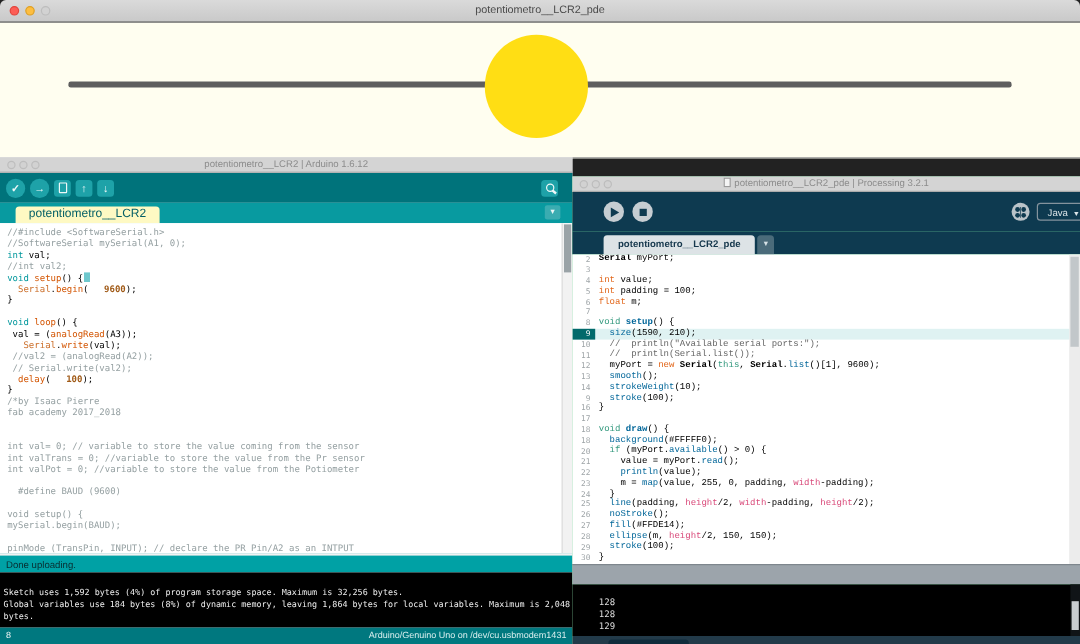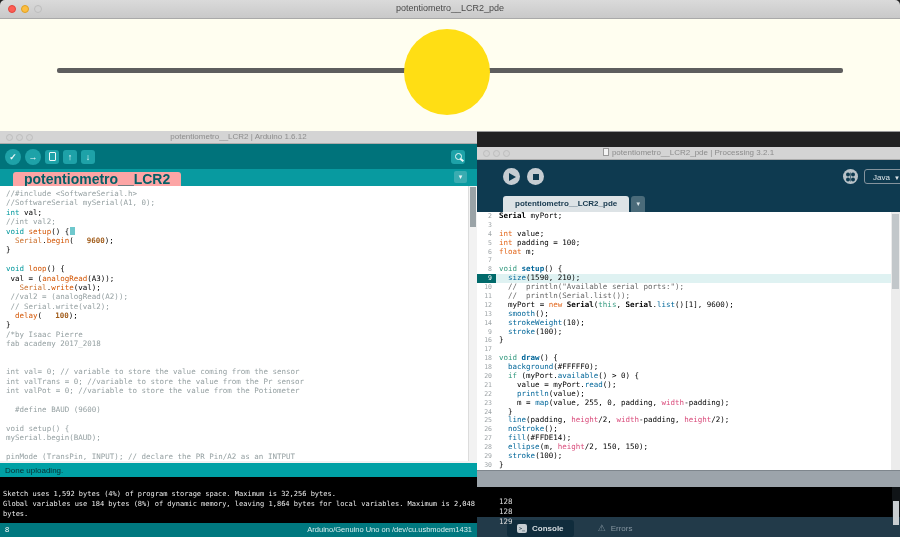--- a/index.html
+++ b/index.html
@@ -35,22 +35,22 @@
   #ard-win{position:absolute;left:0;top:131px;width:477px;height:464px;background:#fff;}
   #ard-toolbar{height:25px;background:#00737b;display:flex;align-items:center;padding-left:5px;gap:4px;}
   .abtn{background:#1ea2a8;color:#eef8f8;display:flex;align-items:center;justify-content:center;cursor:default;}
   .abtn-c{width:16px;height:16px;border-radius:50%;font-size:9px;font-weight:bold;}
   .abtn-s{width:14px;height:14px;border-radius:3px;font-size:9px;font-weight:bold;}
   .page-glyph{width:7px;height:9px;border:1px solid #eef8f8;border-radius:1px;box-sizing:border-box;background:transparent;}
   #ard-serial{margin-left:auto;margin-right:12px;}
   .mag{position:relative;width:7px;height:7px;border:1.5px solid #eef8f8;border-radius:50%;box-sizing:border-box;}
   .mag:after{content:"";position:absolute;width:4px;height:1.5px;background:#eef8f8;right:-3px;bottom:-1px;transform:rotate(40deg);}
   #ard-tabbar{position:relative;height:17px;background:#089aa0;}
-  #ard-tab{position:absolute;left:13px;bottom:0;height:14px;line-height:14px;padding:0 11px;background:#fca5a5;
-           border-radius:3px 3px 0 0;font-size:14px;font-weight:bold;color:#045f66;}
+  #ard-tab{position:absolute;left:13px;bottom:0;height:14px;line-height:14px;padding:0 11px;background:#fef9c3;
+           border-radius:3px 3px 0 0;font-size:10px;font-weight:normal;color:#045f66;}
   #ard-tab-dd{position:absolute;right:10px;top:2px;width:13px;height:12px;background:#3aacb1;border-radius:2px;
               color:#eaf6f6;font-size:7px;line-height:12px;text-align:center;}
   #ard-editor{position:relative;height:275px;background:#fff;overflow:hidden;}
   #ard-code{padding:3px 0 0 6px;font-family:"DejaVu Sans Mono",monospace;font-size:7.5px;color:#000;}
   #ard-code .crow{height:9.4px;line-height:9.4px;}
   .ccode{white-space:pre;}
   #ard-code .tk-c{color:#95a0a2;}
   #ard-code .tk-k{color:#00979c;}
   #ard-code .tk-f{color:#d35400;}
   #ard-code .tk-cl{color:#cb6e29;}
@@ -82,34 +82,34 @@
   #pr-mode .dd{font-size:6px;margin-left:4px;}
   #pr-tabbar{height:19px;background:#0e3a50;display:flex;align-items:flex-end;padding-left:26px;}
   #pr-tab{height:16px;line-height:16px;padding:0 12px;background:#dde3e6;color:#16384d;font-weight:bold;
           font-size:8px;border-radius:3px 3px 0 0;}
   #pr-tab-dd{height:16px;width:14px;margin-left:2px;background:#4a6b7a;border-radius:3px 3px 0 0;
              color:#d7e2e6;font-size:7px;text-align:center;line-height:16px;}
   #pr-editor{position:relative;height:258px;background:#fff;overflow:hidden;}
   #pr-code{font-family:"DejaVu Sans Mono",monospace;font-size:7.5px;color:#000;}
   #pr-code .crow{display:flex;height:8.9px;line-height:8.9px;}
   #pr-code .pnum{width:15px;flex:0 0 15px;text-align:right;padding-right:4px;color:#9fa5a8;font-size:6.5px;}
-  #pr-code .ccode{padding-left:3px;}
+  #pr-code .ccode{padding-left:3px;font-family:Liberation Mono, monospace;}
   #pr-code .crow.hl{background:#dff2f2;}
   #pr-code .crow.hl .pnum{background:#016a6b;color:#fff;}
   #pr-code .tk-t{color:#e2661a;}
   #pr-code .tk-k{color:#33997e;}
   #pr-code .tk-f{color:#006699;}
   #pr-code .tk-b{color:#006699;font-weight:bold;}
   #pr-code .tk-cl{color:#000;font-weight:bold;}
   #pr-code .tk-s{color:#d94a7a;}
   #pr-code .tk-c{color:#666666;}
   #pr-scroll{position:absolute;right:0;top:0;bottom:0;width:9px;background:#ececec;}
   #pr-thumb{margin:2px 1px;height:75px;background:#c2c7ca;}
   #pr-message{height:17px;background:#9ca4ab;border-top:1px solid #7e868d;box-sizing:border-box;}
-  #pr-console{position:relative;height:30px;background:#000;color:#dddddd;font-family:"DejaVu Sans Mono",monospace;
+  #pr-console{position:relative;height:43px;background:#000;color:#dddddd;font-family:"DejaVu Sans Mono",monospace;
               font-size:7.5px;line-height:10px;padding:10px 0 0 22px;box-sizing:border-box;}
   #pr-cscroll{position:absolute;right:0;top:0;bottom:0;width:8px;background:#101417;}
   #pr-cthumb{margin:14px 1px 0 1px;height:24px;background:#c8cdd0;}
   #pr-footer{height:23px;background:#223a49;display:flex;align-items:center;padding-left:30px;gap:24px;}
   #pr-console-tab{height:17px;background:#102c3c;border-radius:3px;display:flex;align-items:center;padding:0 10px;gap:5px;
                   color:#d7dee2;font-size:8px;font-weight:bold;}
   .term-icon{width:10px;height:9px;background:#c6cdd2;border-radius:2px;color:#102c3c;font-size:5px;line-height:9px;
              text-align:center;font-family:"DejaVu Sans Mono",monospace;font-weight:bold;}
   #pr-errors-tab{display:flex;align-items:center;gap:5px;color:#8696a1;font-size:8px;}
   .warn-icon{font-size:9px;color:#8696a1;font-family:"DejaVu Sans",sans-serif;line-height:1;}

